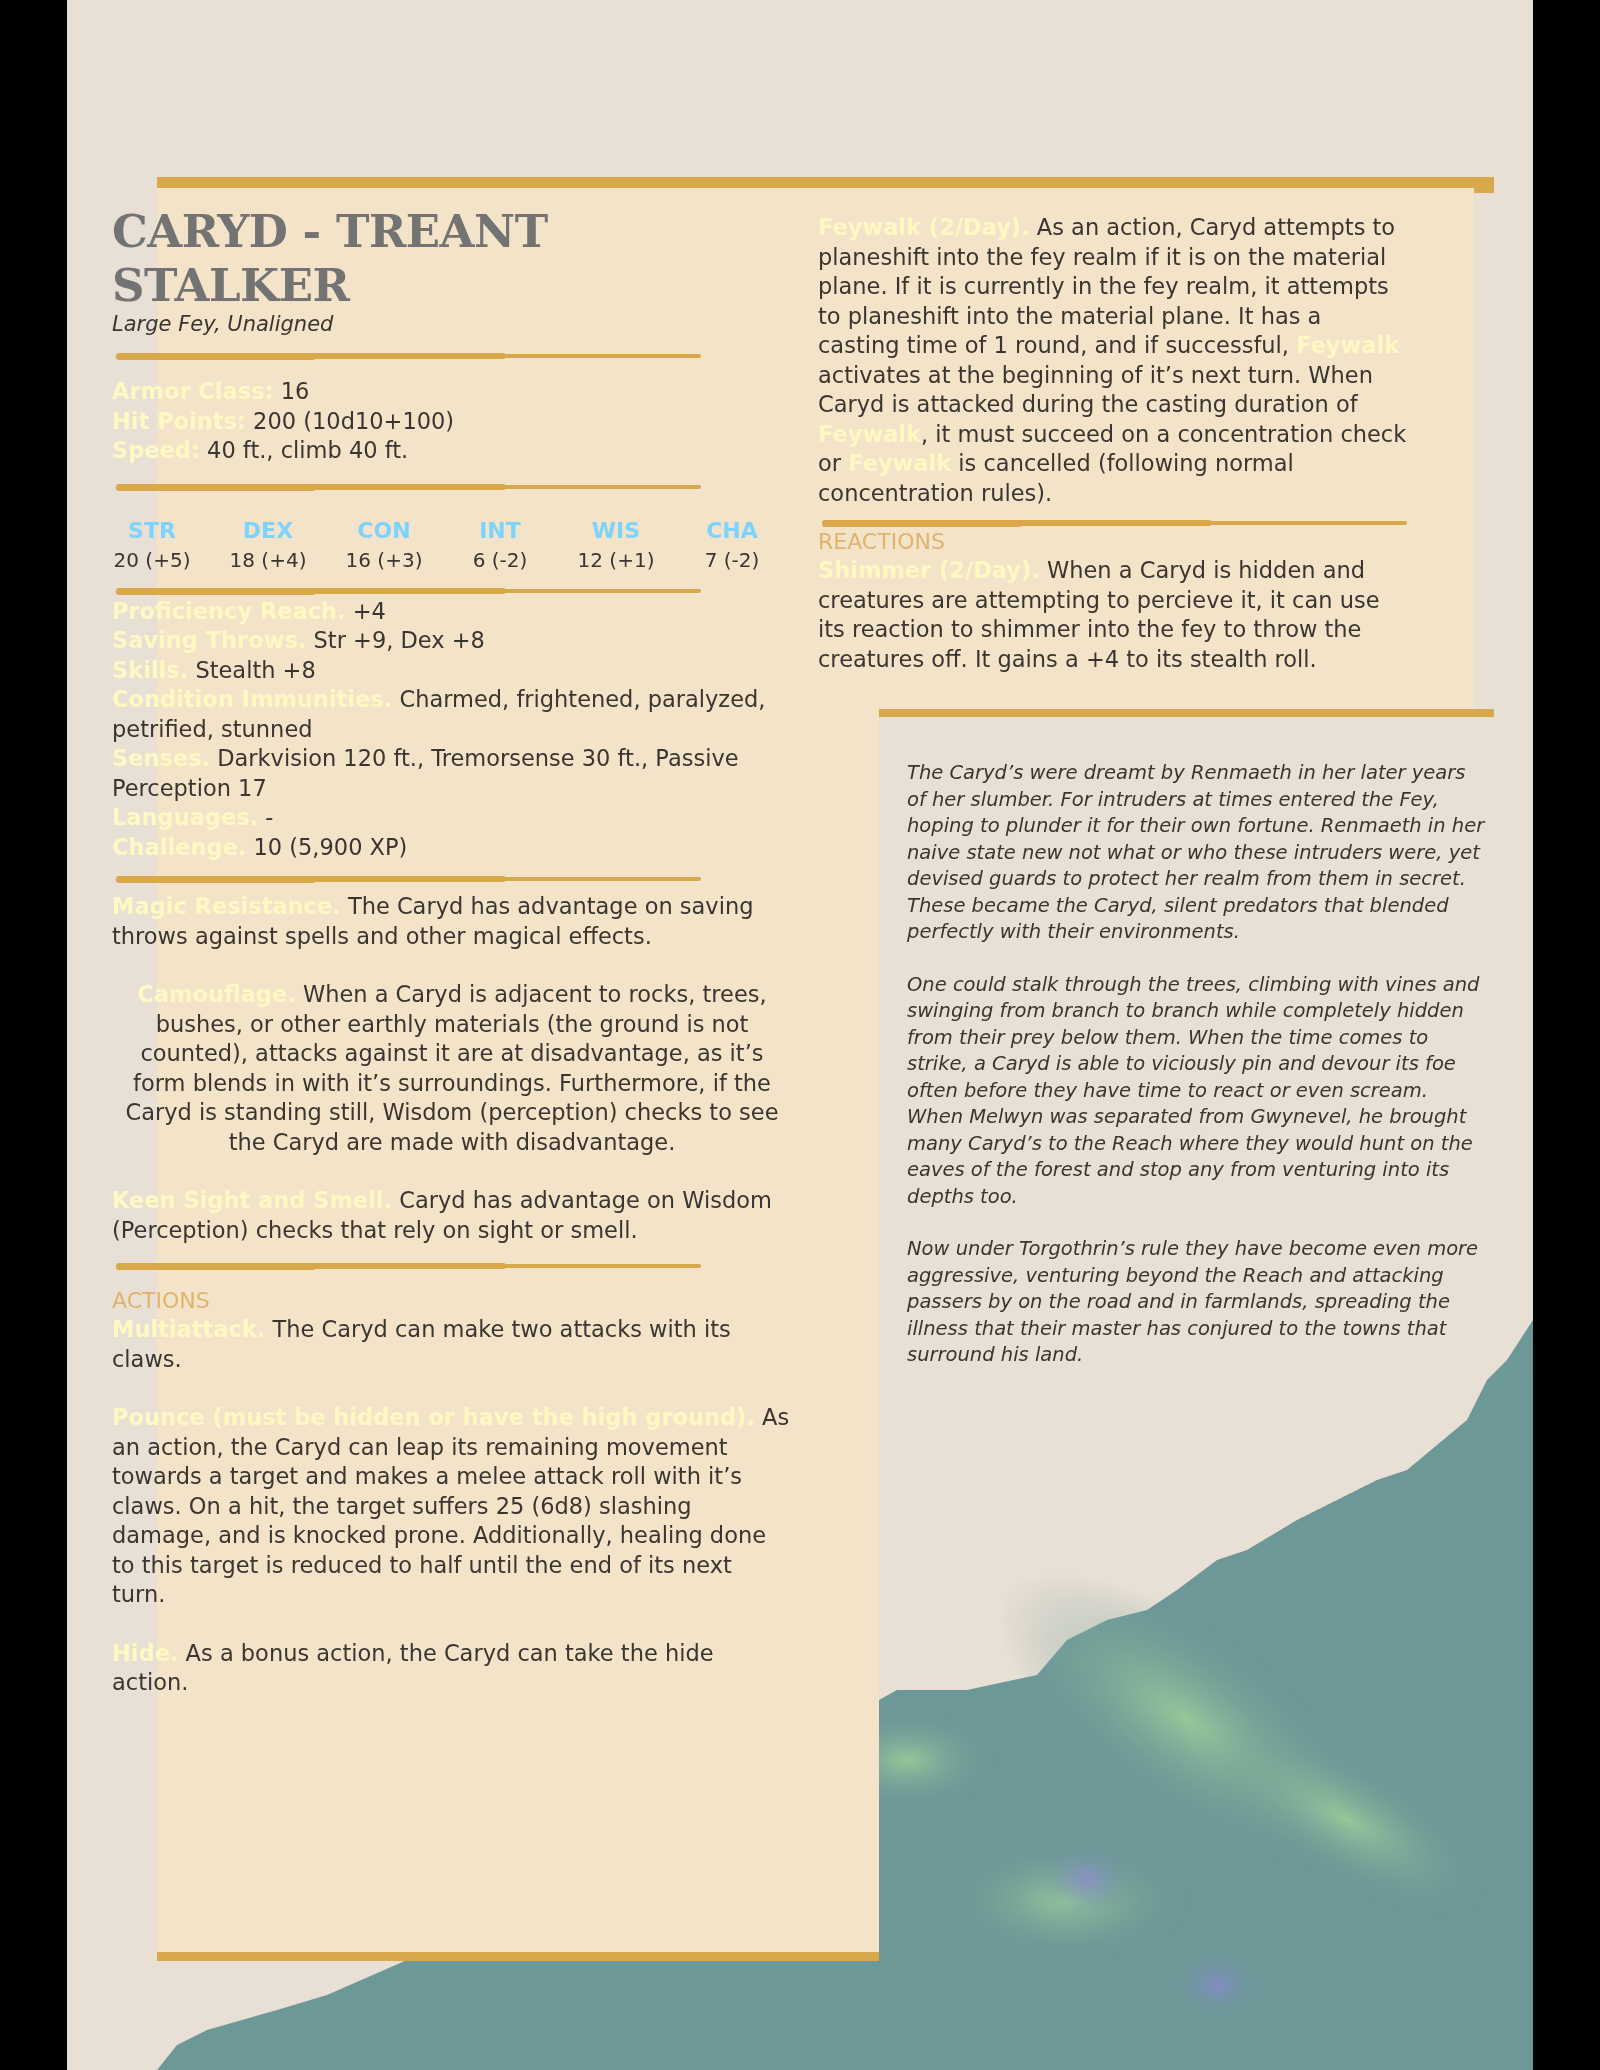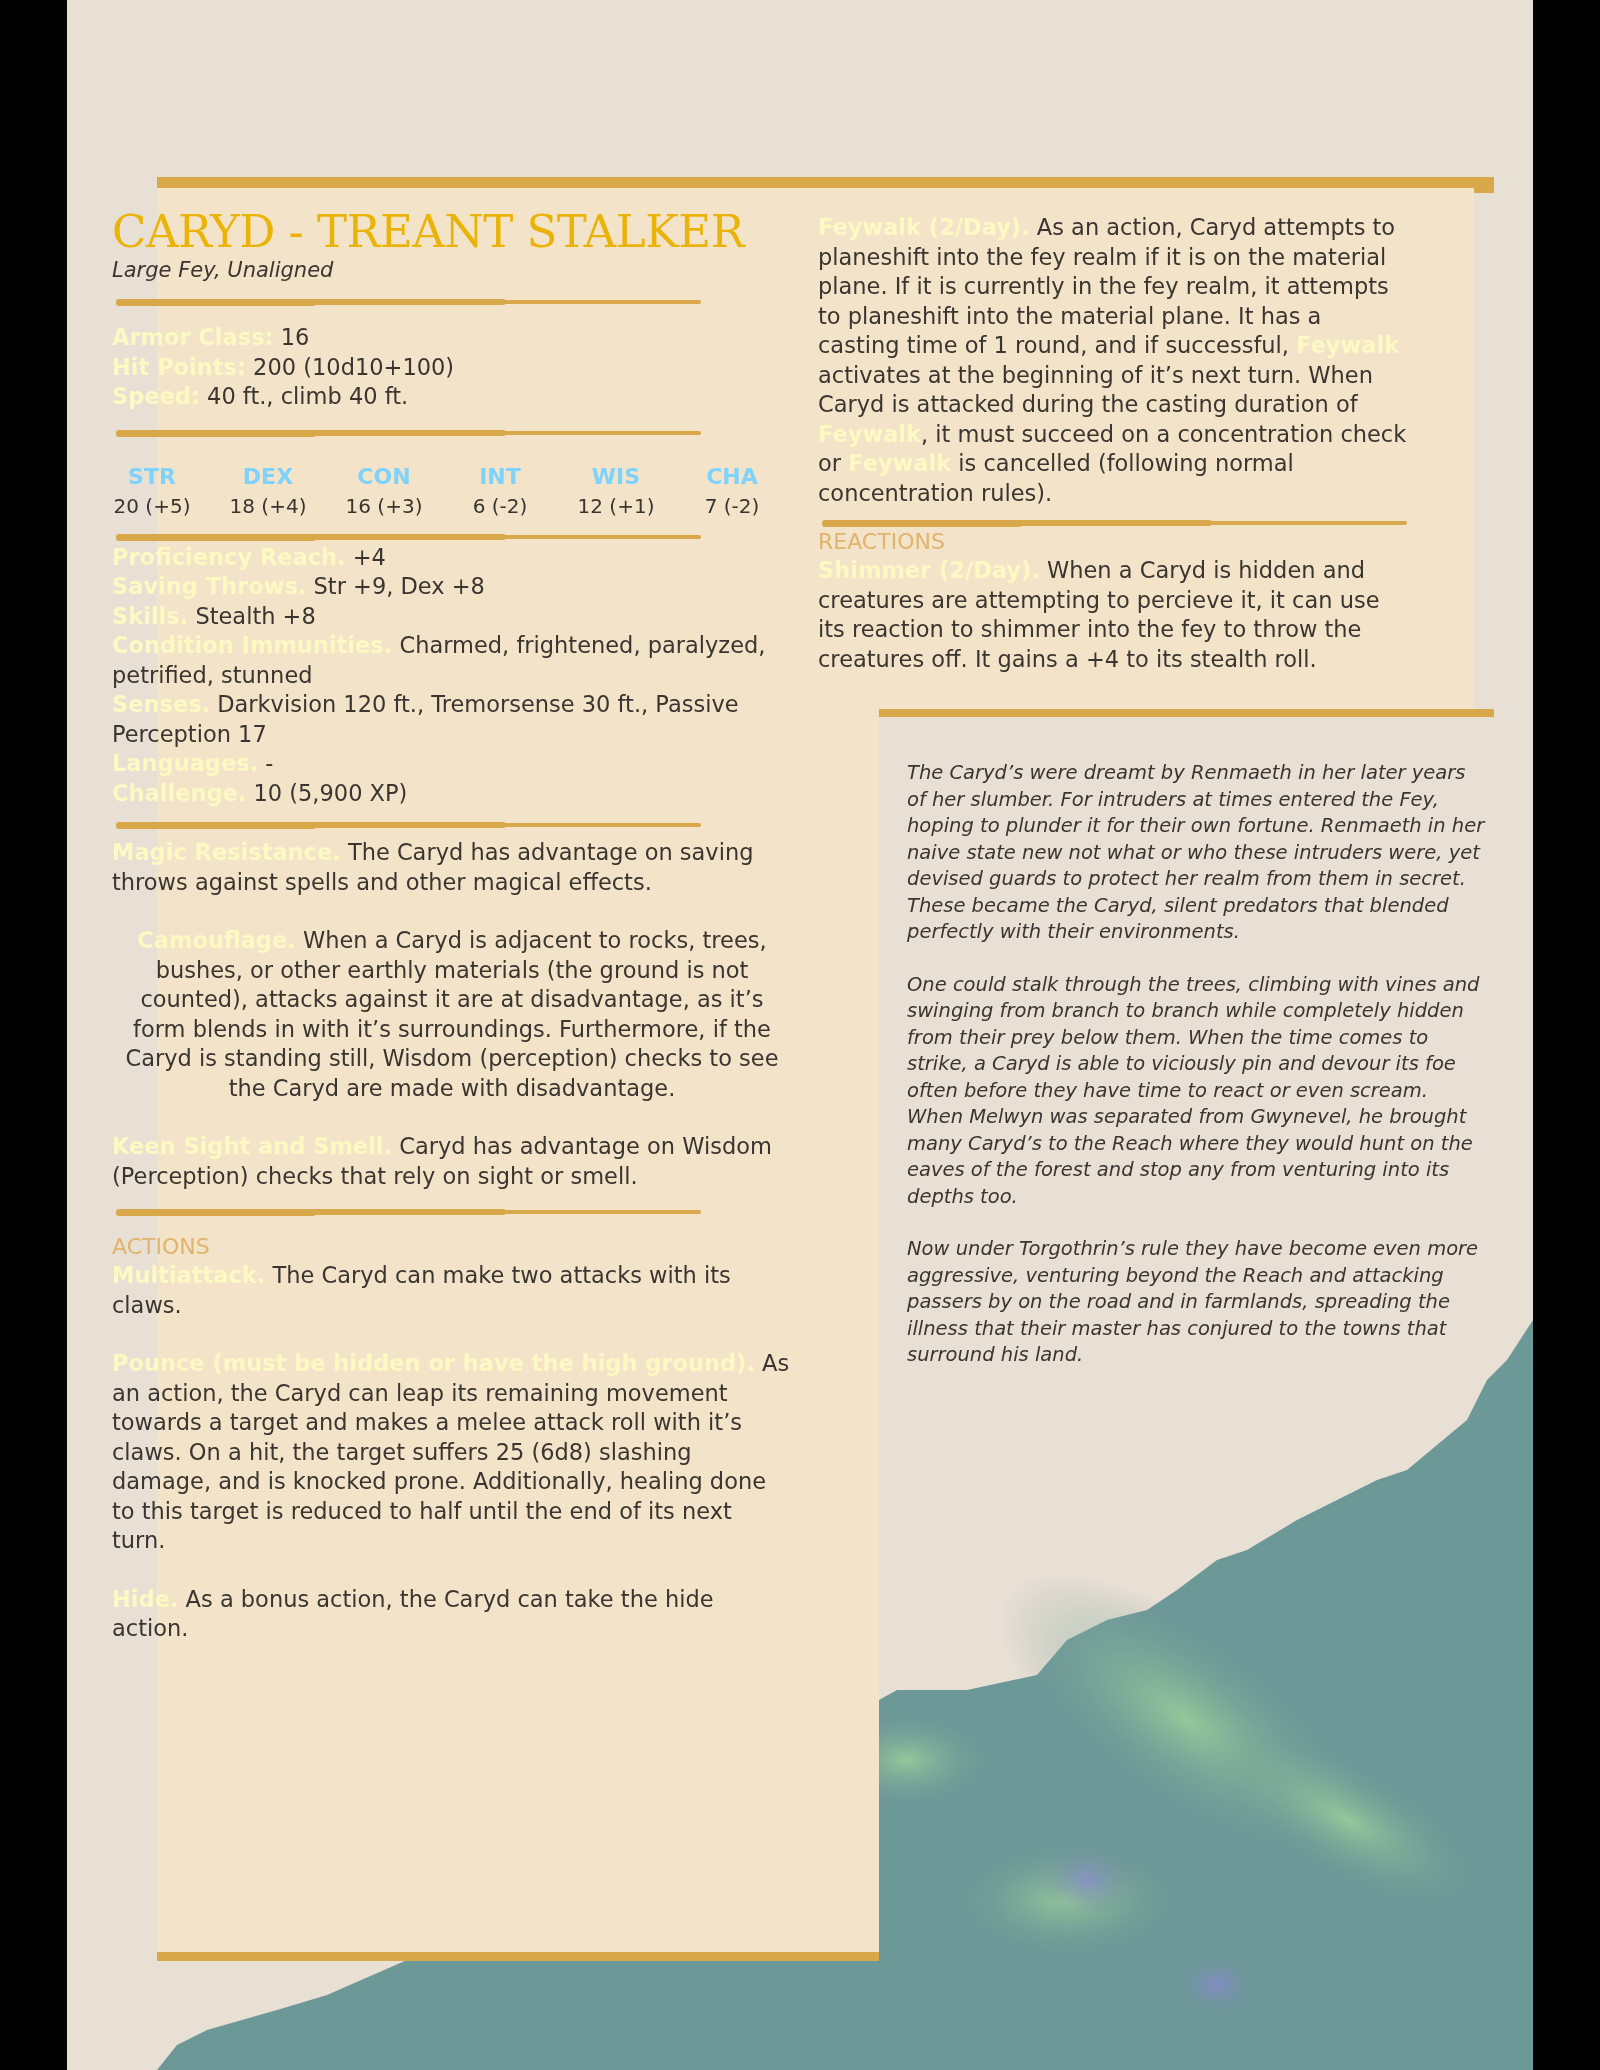--- a/index.html
+++ b/index.html
@@ -10,21 +10,21 @@
   .block { position:absolute; background:#f3e3c8; }
   .bar { position:absolute; background:#d9a84a; }
   .left-block { left:90px; top:188px; width:722px; height:1765px; }
   .right-block { left:812px; top:188px; width:595px; height:526px; }
   .bar-top { left:90px; top:177px; width:1337px; height:16px; }
   .bar-right-bottom { left:812px; top:709px; width:615px; height:8px; }
   .bar-left-bottom { left:90px; top:1952px; width:722px; height:9px; }
   .col { position:absolute; color:#3a3530; font-size:22.5px; line-height:29.5px; }
   .left-col { left:112px; top:205px; width:680px; }
   .right-col { left:818px; top:213px; width:590px; }
-  .title { font-family:"DejaVu Serif", serif; font-weight:normal; color:#eab308; font-size:45px; line-height:54px; letter-spacing:-0.5px; margin:0; }
+  .title { font-family:"DejaVu Serif", serif; font-weight:bold; color:#737373; font-size:45px; line-height:54px; letter-spacing:-0.5px; margin:0; }
   .subtitle { font-style:italic; font-size:21px; line-height:26px; color:#3a3530; margin-top:-2px; }
   .divider { position:relative; height:6px; width:586px; margin-left:4px; }
   .divider span { position:absolute; top:0; height:6px; border-radius:3px; background:#d9a84a; }
   .divider .d1 { left:0; width:200px; height:7px; top:0; }
   .divider .d2 { left:195px; width:195px; height:6px; }
   .divider .d3 { left:385px; width:200px; height:4px; top:1px; }
   .b { font-weight:bold; color:#fef9c3; }
   .section-title { color:#e0b46c; font-size:22px; line-height:28px; }
   .stats { display:flex; justify-content:space-between; width:660px; text-align:center; }
   .stat { width:80px; }

